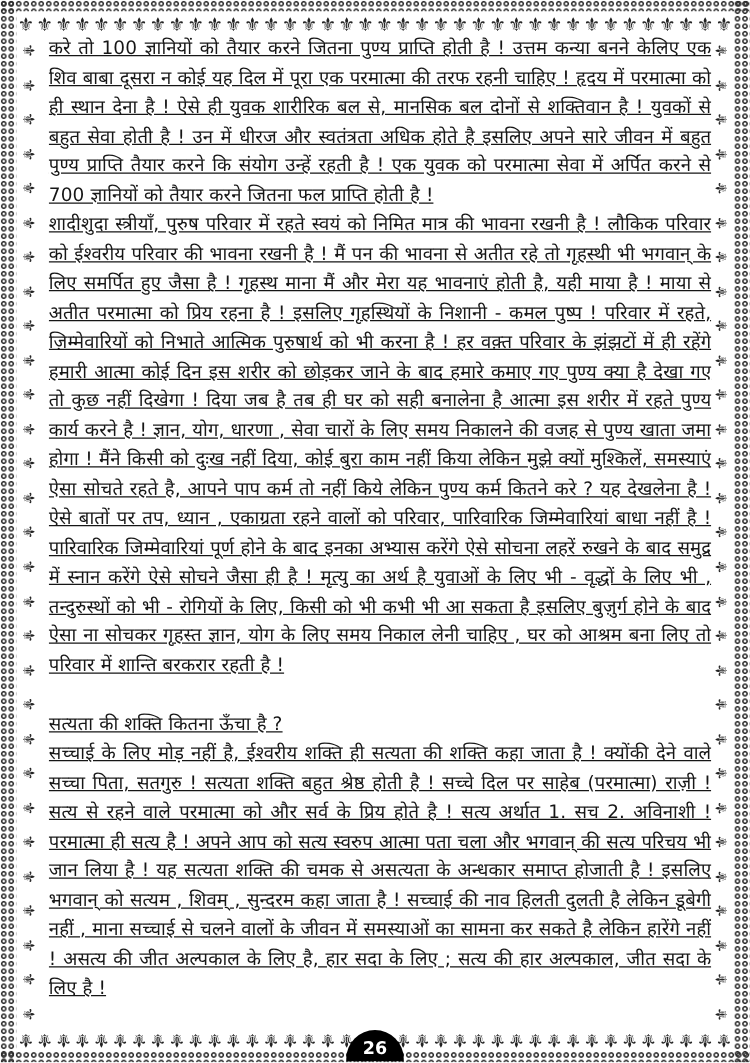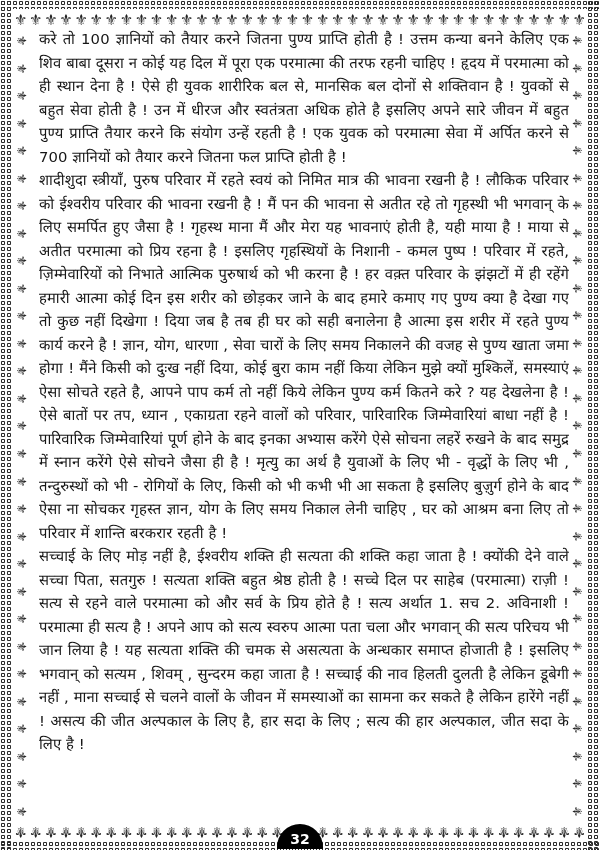--- a/index.html
+++ b/index.html
@@ -63,21 +63,21 @@
   .content {
     position: absolute;
     top: 27px; bottom: 26px;
     left: 39px; right: 31px;
     overflow: hidden;
     font-size: 14.8px;
     line-height: 23.5px;
     text-align: justify;
     letter-spacing: 0.1px;
   }
-  .content p { margin: 0; }
+  .content p { margin: 0; text-decoration: underline; }
   .qa-heading { margin-top: 23.5px !important; }
 
   
   .page-badge {
     position: absolute;
     left: 50%;
     bottom: 1px;
     transform: translateX(-50%);
     width: 46px;
     height: 25px;
@@ -244,20 +244,21 @@
       <span class="orn">⚜</span>
       <span class="orn">⚜</span>
       <span class="orn">⚜</span>
       <span class="orn">⚜</span>
       <span class="orn">⚜</span>
     </div>
 
   <div class="content">
     <p>करे तो 100 ज्ञानियों को तैयार करने जितना पुण्य प्राप्ति होती है ! उत्तम कन्या बनने केलिए एक शिव बाबा दूसरा न कोई यह दिल में पूरा एक परमात्मा की तरफ रहनी चाहिए ! हृदय में परमात्मा को ही स्थान देना है ! ऐसे ही युवक शारीरिक बल से,  मानसिक बल दोनों से शक्तिवान है ! युवकों से बहुत सेवा होती है ! उन में धीरज और स्वतंत्रता अधिक होते है इसलिए अपने सारे जीवन में बहुत पुण्य प्राप्ति तैयार करने कि संयोग उन्हें रहती है ! एक युवक को परमात्मा सेवा में अर्पित करने से 700 ज्ञानियों को तैयार करने जितना फल प्राप्ति होती है !</p>
     <p>शादीशुदा स्त्रीयाँ, पुरुष परिवार में रहते स्वयं को निमित मात्र की भावना रखनी है ! लौकिक परिवार को ईश्वरीय परिवार की भावना रखनी है ! मैं पन की  भावना से अतीत रहे तो गृहस्थी भी भगवान् के लिए समर्पित हुए जैसा है ! गृहस्थ माना मैं और मेरा यह भावनाएं होती है, यही माया है ! माया  से अतीत परमात्मा को प्रिय रहना है ! इसलिए गृहस्थियों के निशानी - कमल पुष्प ! परिवार में रहते, ज़िम्मेवारियों को निभाते आत्मिक पुरुषार्थ को भी करना है ! हर वक़्त परिवार के झंझटों में ही रहेंगे हमारी आत्मा कोई दिन इस शरीर को छोड़कर जाने के बाद हमारे कमाए गए पुण्य क्या है देखा गए तो कुछ नहीं दिखेगा ! दिया जब है तब ही घर को सही बनालेना है आत्मा इस शरीर में रहते पुण्य कार्य करने है ! ज्ञान, योग, धारणा ,  सेवा चारों  के लिए समय निकालने की वजह से पुण्य खाता जमा होगा ! मैंने किसी को दुःख नहीं दिया,  कोई बुरा काम नहीं किया लेकिन मुझे क्यों मुश्किलें,  समस्याएं ऐसा सोचते रहते है,  आपने पाप कर्म तो नहीं किये लेकिन पुण्य कर्म कितने करे ? यह देखलेना है ! ऐसे बातों पर तप, ध्यान ,  एकाग्रता रहने वालों को परिवार, पारिवारिक जिम्मेवारियां बाधा नहीं है ! पारिवारिक जिम्मेवारियां पूर्ण होने के बाद इनका अभ्यास करेंगे ऐसे सोचना लहरें रुखने के बाद समुद्र में स्नान करेंगे ऐसे सोचने जैसा ही है ! मृत्यु का अर्थ है युवाओं के लिए भी - वृद्धों के लिए भी ,  तन्दुरुस्थों को भी - रोगियों के लिए, किसी को भी कभी भी आ सकता है इसलिए बुज़ुर्ग होने के बाद ऐसा ना  सोचकर गृहस्त  ज्ञान, योग के लिए समय निकाल लेनी चाहिए ,  घर को आश्रम बना लिए तो परिवार में शान्ति बरकरार रहती है !</p>
+    <p class="qa-heading">सत्यता की शक्ति कितना ऊँचा है ?</p>
     <p>सच्चाई के लिए मोड़ नहीं है,  ईश्वरीय शक्ति ही सत्यता की शक्ति कहा जाता है ! क्योंकी  देने वाले सच्चा पिता,  सतगुरु ! सत्यता शक्ति बहुत श्रेष्ठ होती है ! सच्चे दिल पर साहेब (परमात्मा) राज़ी ! सत्य से रहने वाले परमात्मा को और सर्व के प्रिय होते है ! सत्य अर्थात 1. सच 2. अविनाशी ! परमात्मा ही सत्य है ! अपने आप को सत्य स्वरुप आत्मा पता चला और भगवान् की सत्य परिचय भी जान लिया है ! यह सत्यता शक्ति की चमक से असत्यता के अन्धकार समाप्त होजाती है ! इसलिए भगवान् को सत्यम , शिवम् , सुन्दरम कहा जाता है ! सच्चाई की नाव हिलती दुलती है लेकिन डूबेगी नहीं ,  माना सच्चाई से चलने वालों के जीवन में समस्याओं  का सामना कर सकते है लेकिन हारेंगे नहीं ! असत्य की जीत अल्पकाल  के लिए है, हार सदा  के लिए ; सत्य की हार अल्पकाल, जीत सदा के लिए है !</p>
   </div>
 
   <div class="page-badge">
-    <span>32</span>
+    <span>26</span>
   </div>
 
 </div>
 
 </body></html>

